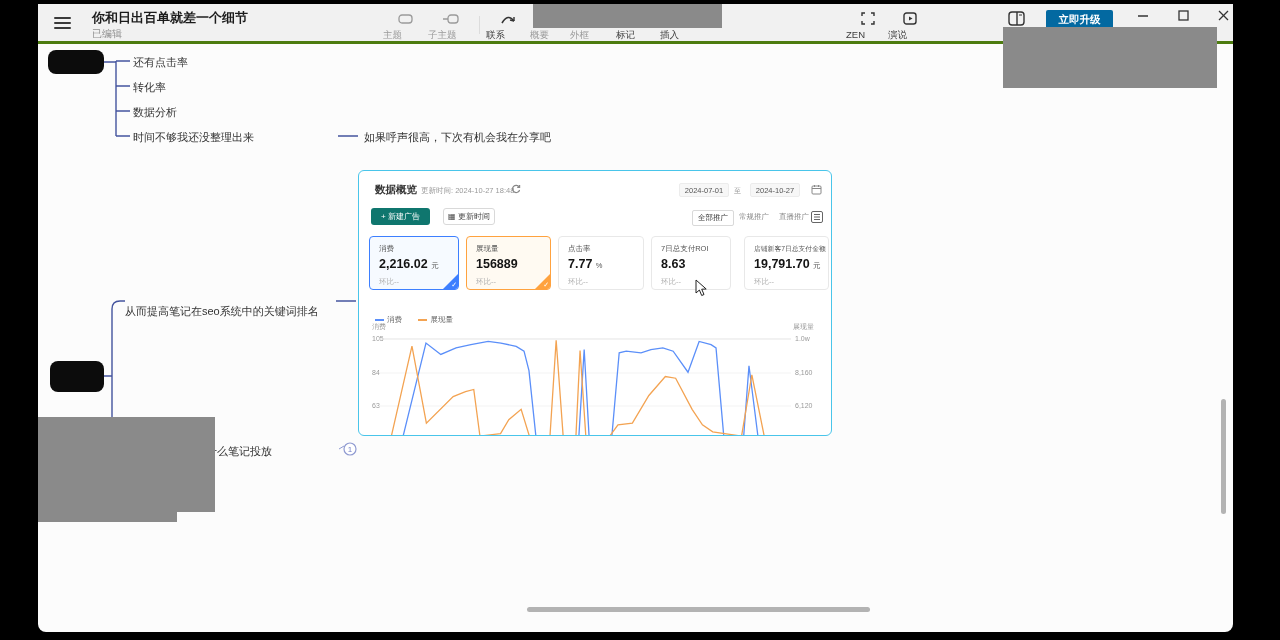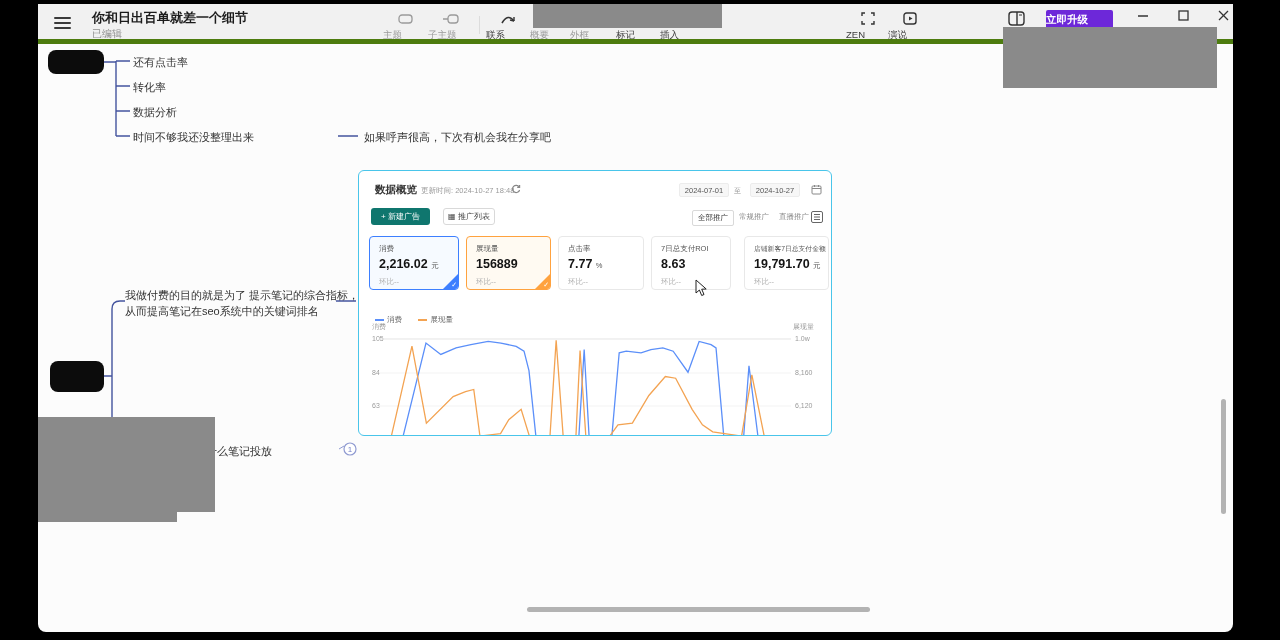--- a/index.html
+++ b/index.html
@@ -5,36 +5,36 @@
   * { margin:0; padding:0; box-sizing:border-box; }
   html,body { width:1280px; height:640px; overflow:hidden; background:#000; }
   body { font-family:"Liberation Sans","DejaVu Sans",sans-serif; }
   .abs { position:absolute; }
   #stage { position:relative; width:1280px; height:640px; background:#000; }
 
   
   #appwin { left:38px; top:4px; width:1195px; height:628px; background:#fcfcfc;
             border-radius:0 0 8px 8px; overflow:hidden; }
   #titlebar { left:0; top:0; width:1195px; height:40px; background:#f1f1f1;
-              border-bottom:5px solid #4d7c0f; }
+              border-bottom:3px solid #4d7c0f; }
   #hamburger { left:16px; top:13px; width:17px; height:13px; cursor:pointer; }
   #hamburger div { height:2px; background:#3a3a3a; margin-bottom:3px; border-radius:1px; }
   .doc-title { left:54px; top:5px; font-size:13px; font-weight:bold; color:#1b1b1b; }
   .doc-sub   { left:54px; top:23px; font-size:10px; color:#8f8f8f; }
 
   .toolitem { top:6px; width:44px; text-align:left; cursor:pointer; }
   .toolitem .ticon { height:17px; display:flex; align-items:center; justify-content:center; }
   .toolitem .tlabel { font-size:9.5px; margin-top:2px; }
   .tl-gray { color:#9a9a9a; }
   .tl-dark { color:#3c3c3c; }
   .vsep { top:12px; width:1px; height:18px; background:#dcdcdc; }
 
-  #upgrade-btn { left:1008px; top:6px; width:67px; height:19px; background:#6d28d9;
+  #upgrade-btn { left:1008px; top:6px; width:67px; height:19px; background:#0369a1;
                  border-radius:2px; color:#fff; font-size:10.5px; font-weight:bold;
-                 text-align:left; line-height:19px; cursor:pointer; }
+                 text-align:center; line-height:19px; cursor:pointer; }
   .winctl { top:2px; width:20px; height:18px; display:flex; align-items:center;
             justify-content:center; cursor:pointer; }
 
   
   #canvas { left:0; top:41px; width:1195px; height:569px; background:#fcfcfc; }
   .maptext { font-size:11px; color:#333; white-space:nowrap; cursor:pointer; }
   .blacknode { background:#0c0c0c; border-radius:8px; cursor:pointer; }
 
   
   #dashframe { left:320px; top:125px; width:474px; height:266px; background:#fff;
@@ -192,21 +192,20 @@
 
       <div class="abs blacknode" style="left:10px;top:5px;width:56px;height:24px"></div>
       <div class="abs blacknode" style="left:12px;top:316px;width:54px;height:31px"></div>
 
       <div class="abs maptext" style="left:95px;top:10px">还有点击率</div>
       <div class="abs maptext" style="left:95px;top:35px">转化率</div>
       <div class="abs maptext" style="left:95px;top:60px">数据分析</div>
       <div class="abs maptext" style="left:95px;top:85px">时间不够我还没整理出来</div>
       <div class="abs maptext" style="left:326px;top:85px">如果呼声很高，下次有机会我在分享吧</div>
 
-      <div class="abs maptext" style="left:87px;top:243px">我做付费的目的就是为了 提示笔记的综合指标，</div>
       <div class="abs maptext" style="left:87px;top:259px">从而提高笔记在seo系统中的关键词排名</div>
 
       <div class="abs maptext" style="left:168px;top:399px">什么笔记投放</div>
       <div class="abs" style="left:300px;top:396px">
         <svg width="20" height="16">
             <path d="M1 8 L6 5" stroke="#8f9ad1" stroke-width="1"></path>
             <circle cx="12" cy="8" r="6" fill="#fff" stroke="#8f9ad1" stroke-width="1.2"></circle>
             <text x="12" y="10.8" text-anchor="middle" font-size="8" fill="#7683c9">1</text>
           </svg>
       </div>
@@ -226,21 +225,21 @@
         <div class="abs" style="left:452px;top:13px">
           <svg width="11" height="11">
               <rect x="1" y="2" width="9" height="8" rx="1" fill="none" stroke="#888" stroke-width="1"></rect>
               <line x1="1" y1="4.5" x2="10" y2="4.5" stroke="#888" stroke-width="1"></line>
               <line x1="3.5" y1="1" x2="3.5" y2="3" stroke="#888" stroke-width="1"></line>
               <line x1="7.5" y1="1" x2="7.5" y2="3" stroke="#888" stroke-width="1"></line>
             </svg>
         </div>
 
         <div class="abs" id="d-newad">+ 新建广告</div>
-        <div class="abs" id="d-list"><span>▦</span> <span>推广列表</span></div>
+        <div class="abs" id="d-list"><span>▦</span> <span>更新时间</span></div>
 
         <div class="abs" style="left:333px;top:39px;display:flex;align-items:flex-start">
           <div class="d-tab sel">全部推广</div>
           <div class="d-tab">常规推广</div>
           <div class="d-tab">直播推广</div>
         </div>
         <div class="abs" style="left:452px;top:40px">
           <svg width="12" height="12">
               <rect x="0.5" y="0.5" width="11" height="11" rx="1.5" fill="none" stroke="#666" stroke-width="1"></rect>
               <line x1="3" y1="3.5" x2="9" y2="3.5" stroke="#666" stroke-width="1"></line>

